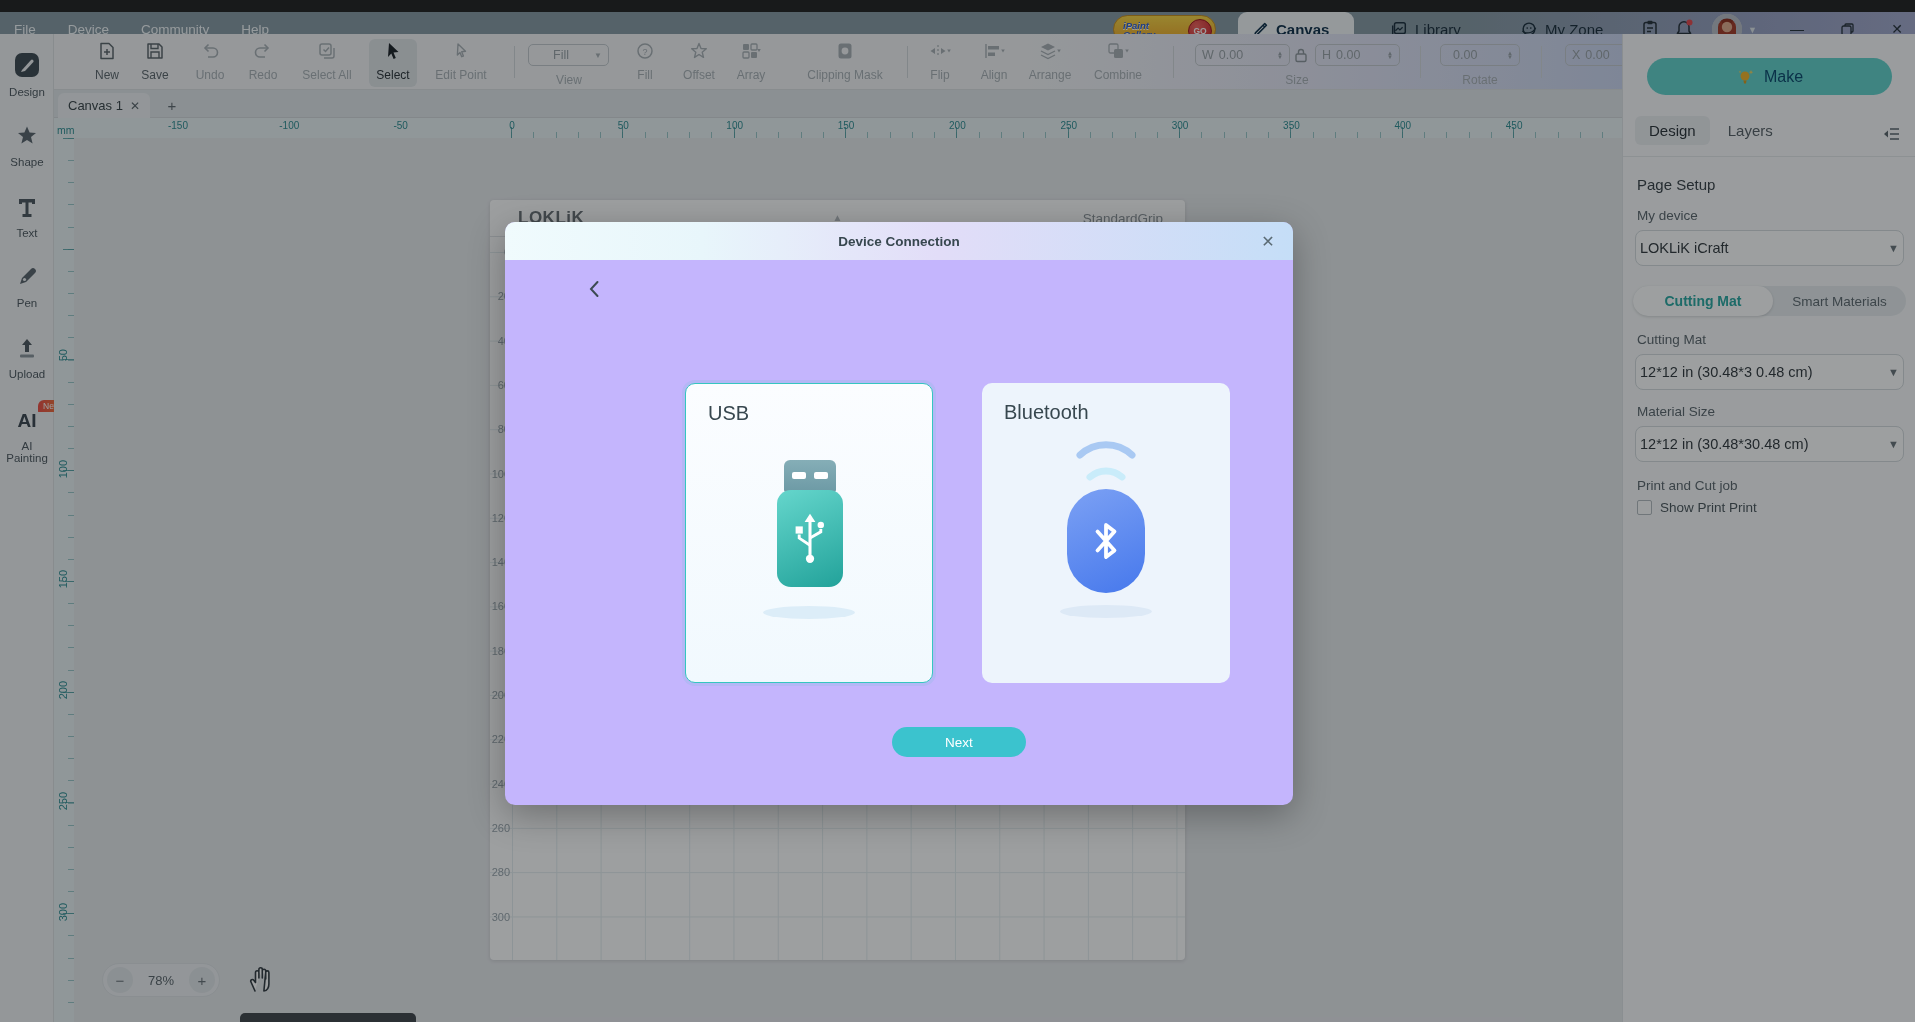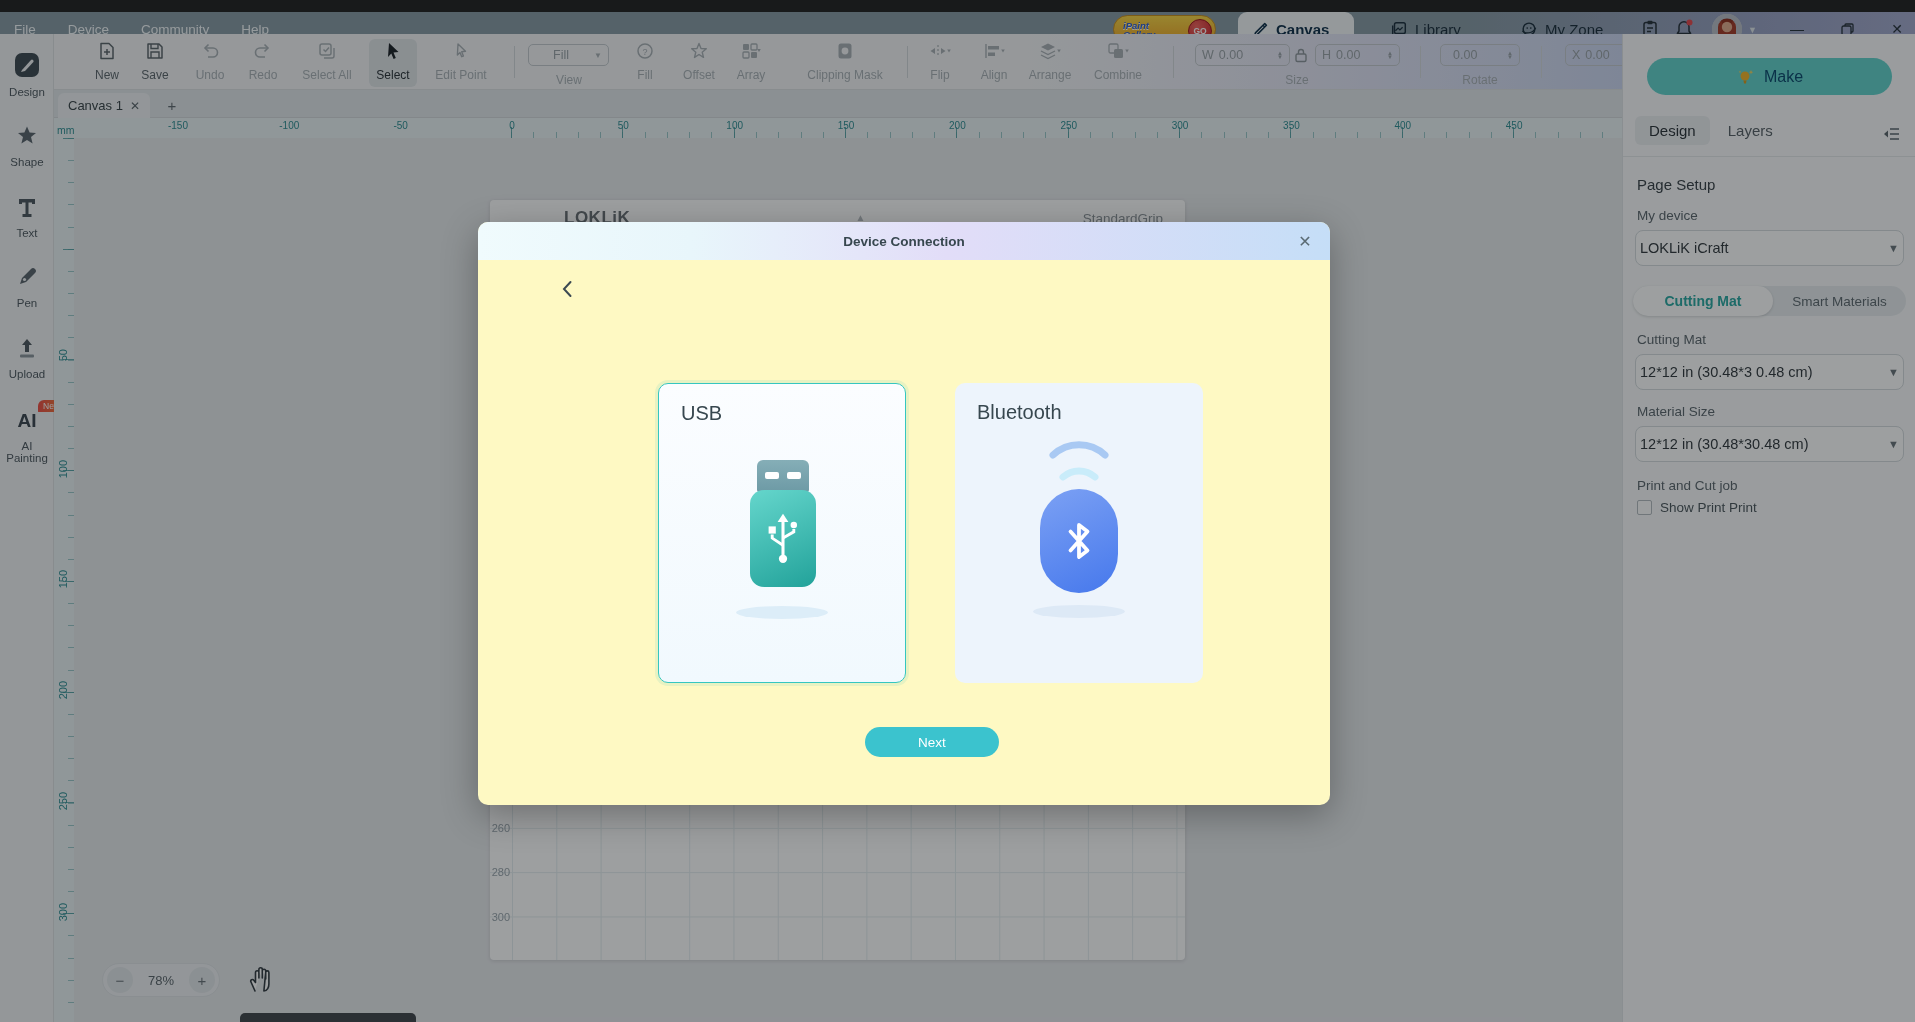--- a/index.html
+++ b/index.html
@@ -71,21 +71,21 @@
   #vruler{position:absolute;left:54px;top:138px;width:20px;height:884px;background:
     repeating-linear-gradient(180deg,rgba(74,154,158,.8) 0 1px,transparent 1px 110.75px) right 0px / 11px 100% no-repeat,
     repeating-linear-gradient(180deg,rgba(74,154,158,.5) 0 1px,transparent 1px 22.15px) right 0px / 6px 100% no-repeat,
     #e9f2f4;}
   .vtick{position:absolute;left:3px;writing-mode:vertical-rl;transform:rotate(180deg);font-size:11px;color:#2f8d92;}
   #canvas-area{position:absolute;left:74px;top:138px;width:1548px;height:884px;background:#e7e9ec;overflow:hidden;}
 
   
   #mat{position:absolute;left:416px;top:62px;width:695px;height:760px;background:#fff;border-radius:4px;
     box-shadow:0 1px 4px rgba(0,0,0,.12);}
-  #mat-header{height:36px;border-bottom:1px solid #e2e5e8;display:flex;align-items:center;position:relative;margin-left:46px;}
+  #mat-header{height:36px;border-bottom:1px solid #e2e5e8;display:flex;align-items:center;position:relative;}
   #mat-brand{font-size:17px;font-weight:bold;color:#6a7076;letter-spacing:.5px;margin-left:28px;}
   #mat-grip{position:absolute;right:22px;font-size:13.5px;color:#8d949a;}
   #mat-chevron{position:absolute;left:50%;top:12px;transform:translateX(-50%);color:#b7bdc2;font-size:10px;}
   #mat-grid{position:absolute;left:0;top:36px;right:0;bottom:0;border-radius:0 0 4px 4px;
     background-image:linear-gradient(#e4edf0 1px,transparent 1px),linear-gradient(90deg,#e4edf0 1px,transparent 1px);
     background-size:44.3px 44.3px;background-position:22px 16px;}
   .grid-lbl{position:absolute;left:404px;width:32px;text-align:right;font-size:11px;color:#9aa5ad;}
 
   
   #zoom-pill{position:absolute;left:28px;top:825px;width:118px;height:34px;border-radius:17px;background:#eef1f3;
@@ -114,21 +114,21 @@
   #seg{position:absolute;left:10px;top:252px;width:273px;height:30px;border-radius:15px;background:#e8ecef;display:flex;align-items:center;}
   #seg-cut{width:140px;height:30px;border-radius:15px;background:#fff;box-shadow:0 1px 3px rgba(0,0,0,.15);
     display:flex;align-items:center;justify-content:center;font-size:14px;font-weight:bold;color:#2aa8a2;box-sizing:border-box;}
   #seg-smart{flex:1;text-align:center;font-size:13.5px;color:#5f6a70;}
   #chk-row{position:absolute;left:14px;top:466px;display:flex;align-items:center;gap:8px;}
   #chk-box{width:13px;height:13px;border:1px solid #b4bbc0;border-radius:2px;background:#fdfdfd;}
   #chk-lbl{font-size:13.5px;color:#4c565c;}
 
   
   #dim{position:absolute;left:0;top:0;width:1915px;height:1022px;background:rgba(10,14,18,.40);z-index:40;}
-  #modal{position:absolute;left:478px;top:222px;width:852px;height:583px;background:#fef9c3;border-radius:10px;
+  #modal{position:absolute;left:505px;top:222px;width:788px;height:583px;background:#c4b5fd;border-radius:10px;
     box-shadow:0 10px 36px rgba(0,0,0,.30);z-index:50;overflow:hidden;}
   #modal-header{height:38px;background:linear-gradient(90deg,#f0fbfd 0%,#e8f6fb 25%,#e2ddf8 55%,#c5def7 100%);
     display:flex;align-items:center;justify-content:center;position:relative;}
   #modal-title{font-size:13.5px;font-weight:600;color:#37474f;}
   #modal-close{position:absolute;right:14px;top:8px;width:22px;height:22px;display:flex;align-items:center;justify-content:center;
     color:#5b6b74;font-size:16px;}
   #modal-back{position:absolute;left:76px;top:54px;width:26px;height:26px;display:flex;align-items:center;justify-content:center;}
   #modal-subtitle{position:absolute;left:0;top:60px;width:100%;text-align:center;font-size:14px;color:#37474f;font-weight:500;}
   .conn-card{position:absolute;top:161px;width:248px;height:300px;border-radius:10px;box-sizing:border-box;}
   #card-usb{left:180px;background:linear-gradient(180deg,#fbfdff,#f1f9fe);border:1.5px solid #35c6c0;

